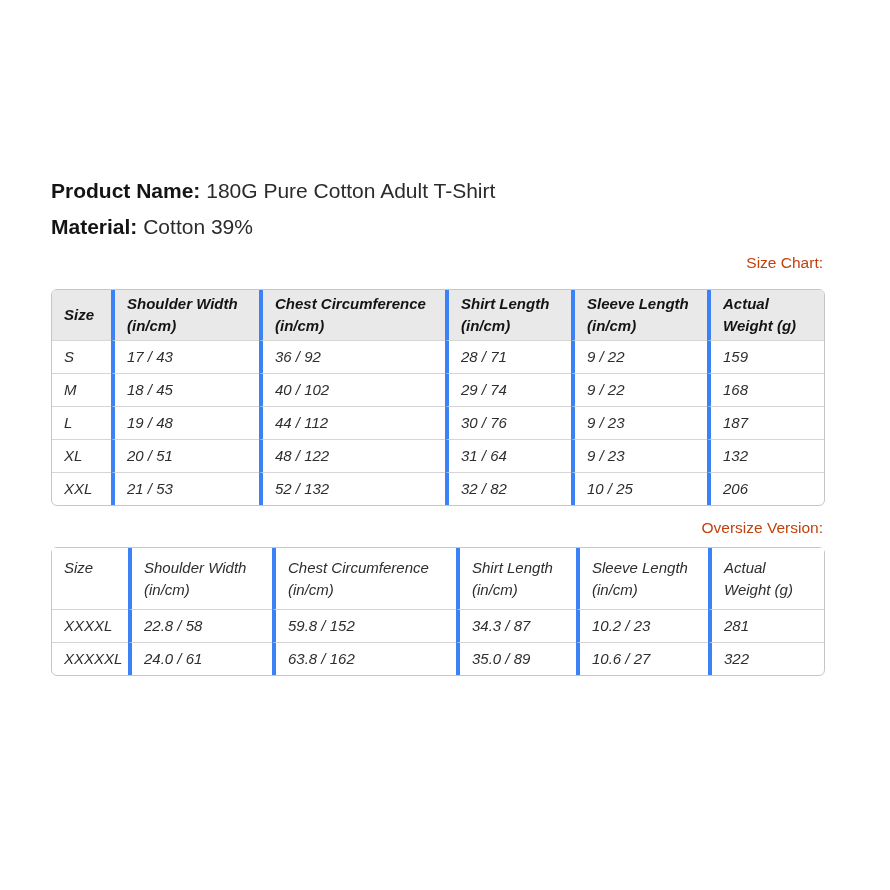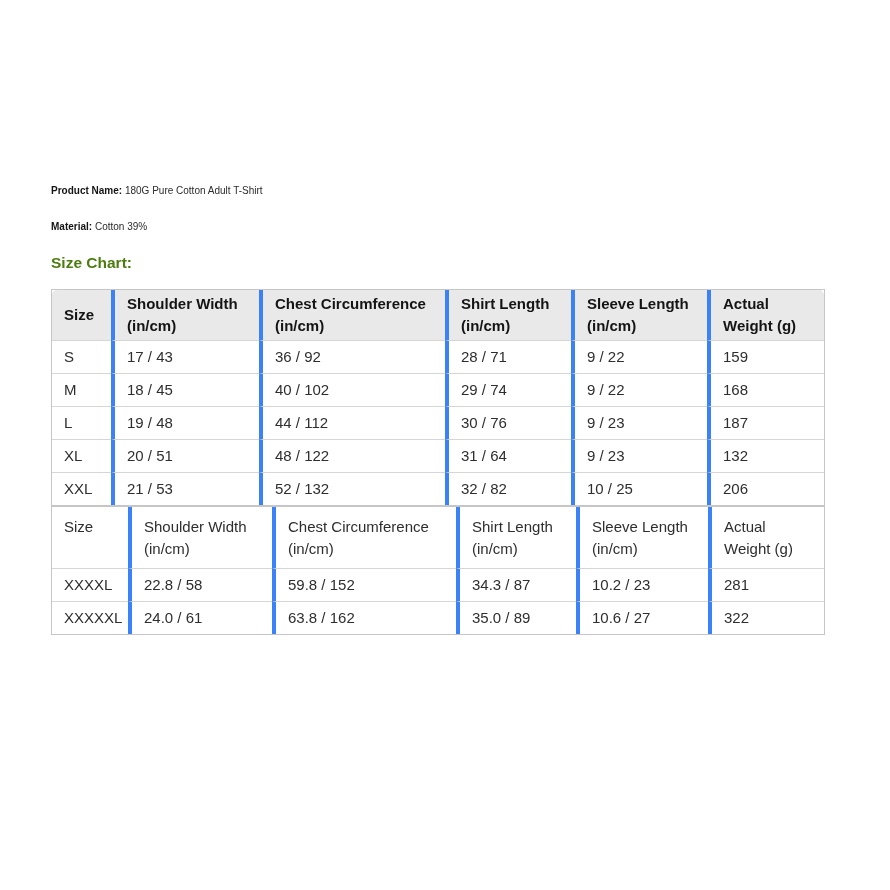--- a/index.html
+++ b/index.html
@@ -8,43 +8,45 @@
     background: #ffffff;
     font-family: "Liberation Sans", "DejaVu Sans", sans-serif;
     color: #212121;
     overflow: hidden;
   }
   .content {
     padding: 181px 0 0 51px;
     width: 823px;
   }
   .meta-line {
-    font-size: 10px;
+    font-size: 21px;
     line-height: 20px;
     margin-bottom: 16px;
     color: #2b2b2b;
   }
   .meta-line .label { font-weight: 700; color: #141414; }
   .section-heading {
     font-size: 15.5px;
     line-height: 20px;
-    font-weight: 700;
-    color: #4d7c0f;
+    font-weight: 400;
+    color: #c2410c;
     margin-bottom: 16px;
+    text-align: right;
   }
   .oversize-heading { margin-top: 12px; margin-bottom: 9px; }
 
   table {
     border-collapse: separate;
     border-spacing: 0;
     table-layout: fixed;
     width: 772px;
     border: 1px solid #c6c6c6;
-    border-radius: 0;
+    border-radius: 6px;
     font-size: 15px;
+    font-style: italic;
   }
   th, td {
     text-align: left;
     padding: 5px 12px;
     line-height: 22px;
     font-weight: 400;
     color: #2e2e2e;
     overflow: hidden;
     white-space: nowrap;
   }
@@ -160,20 +162,21 @@
         <td>XXL</td>
         <td>21 / 53</td>
         <td>52 / 132</td>
         <td>32 / 82</td>
         <td>10 / 25</td>
         <td>206</td>
       </tr>
     </tbody>
   </table>
 
+  <p class="section-heading oversize-heading">Oversize Version:</p>
 
   <table class="oversize-table">
     <colgroup>
       <col style="width:76px">
         <col style="width:144px">
         <col style="width:184px">
       <col style="width:120px">
         <col style="width:132px">
         <col style="width:116px">
     </colgroup>

